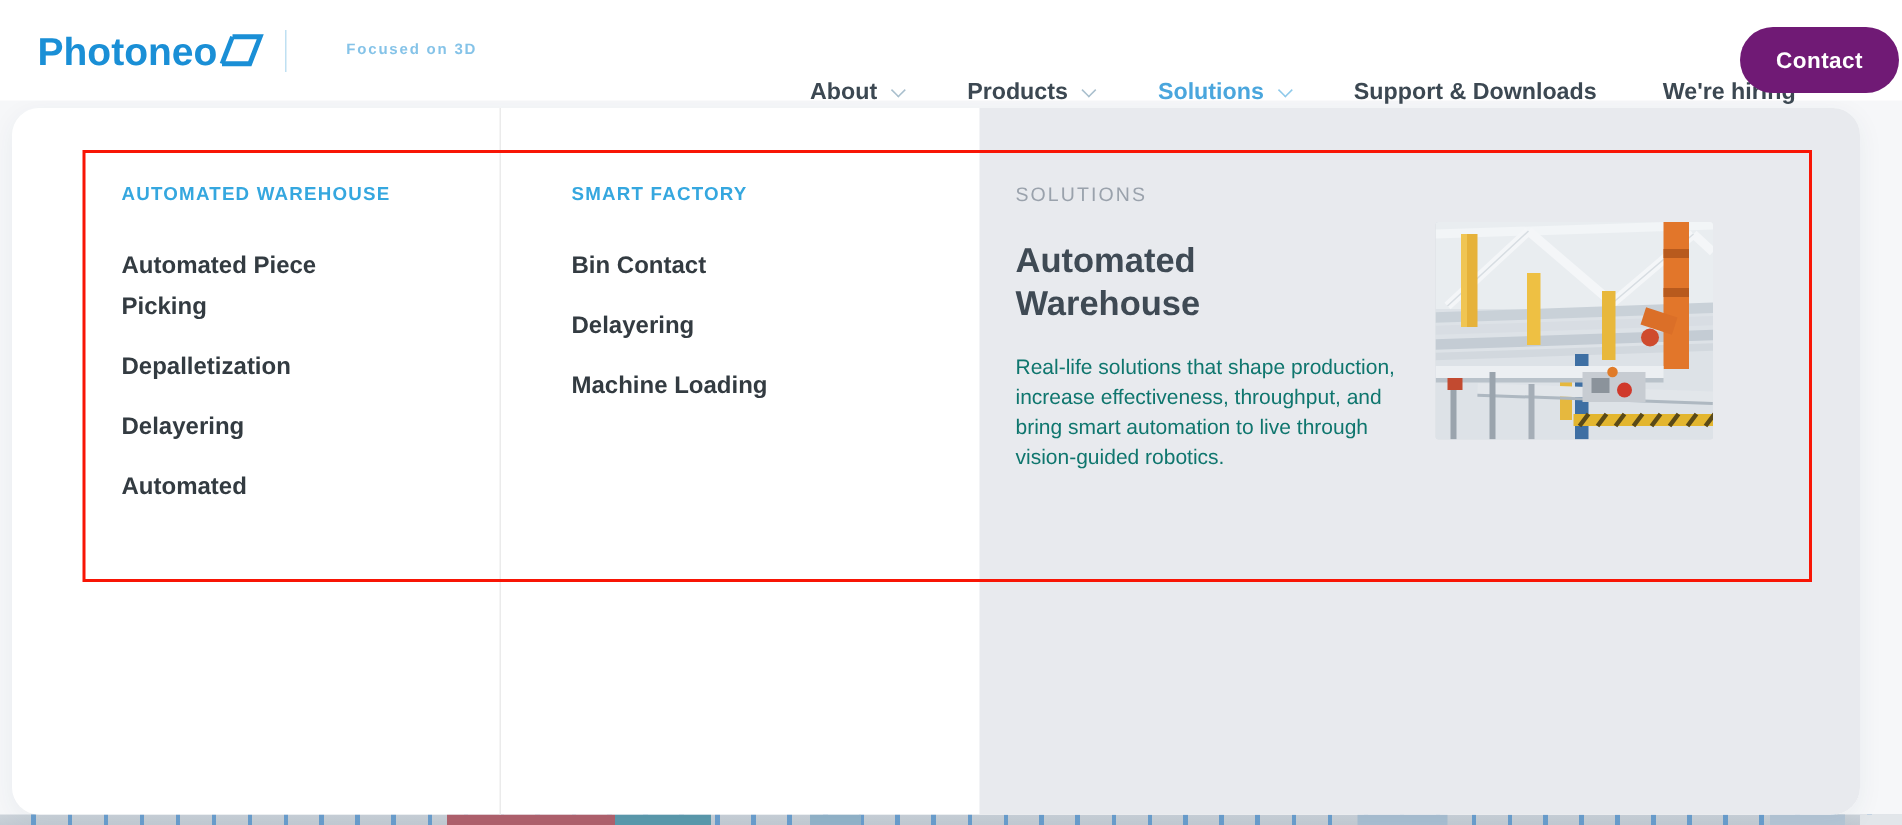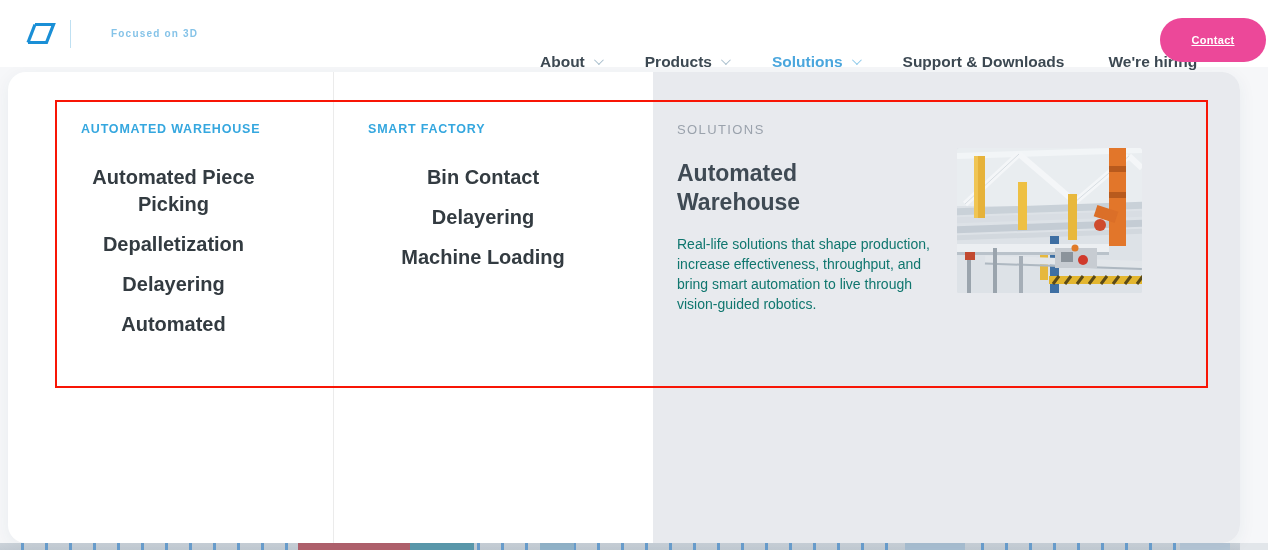--- a/index.html
+++ b/index.html
@@ -49,50 +49,50 @@
   }
   .nav-item.active { color:#4aa6dd; }
   .chev {
     width:7px; height:7px; border-right:1.6px solid #a9bfcd; border-bottom:1.6px solid #a9bfcd;
     transform:rotate(45deg) translateY(-2px); display:inline-block;
   }
   .nav-item.active .chev { border-color:#8ec9ea; }
 
   .contact-btn {
     position:absolute; right:2px; top:18px; width:106px; height:44px;
-    background:#ec4899; border:none; border-radius:22px;
-    color:#ffffff; font-size:11px; font-weight:bold; cursor:pointer;
-    font-family:"Liberation Sans", sans-serif; letter-spacing:0.3px;text-decoration:underline;
+    background:#701a75; border:none; border-radius:22px;
+    color:#ffffff; font-size:15px; font-weight:bold; cursor:pointer;
+    font-family:"Liberation Sans", sans-serif; letter-spacing:0.3px;
   }
 
   
   .panel {
     position:absolute; left:8px; top:72px; width:1232px; height:471px;
     background:#ffffff; border-radius:18px; z-index:3;
     box-shadow:0 4px 18px rgba(40,60,80,0.06);
   }
   .panel-gray {
     position:absolute; left:645px; top:0; width:587px; height:471px;
     background:#e8eaee; border-radius:0 18px 18px 0;
   }
   .v-divider {
     position:absolute; left:325px; top:0; width:1px; height:471px; background:#ebebeb;
   }
 
   .menu-col { position:absolute; top:50px; }
   .col-1 { left:73px;  width:230px; }
-  .col-2 { left:360px; width:230px; }
+  .col-2 { left:373px; width:230px; }
   .col-heading {
     font-size:12.5px; font-weight:bold; color:#35a7df; letter-spacing:0.8px;
     margin-bottom:28px; white-space:nowrap;
   }
   .menu-list { list-style:none; }
   .menu-item {
-    font-size:20px; font-weight:600; color:#333b41; line-height:27px;
-    margin-bottom:13px; cursor:pointer;text-align:center;
+    font-size:16px; font-weight:600; color:#333b41; line-height:27px;
+    margin-bottom:13px; cursor:pointer;
   }
   .col-1 .menu-item { max-width:185px; }
 
   
   .feature { position:absolute; left:669px; top:50px; width:270px; }
   .feature-heading {
     font-size:13px; color:#9aa2ac; letter-spacing:1.4px; font-weight:500;
     margin-bottom:22px;
   }
   .feature-title {
@@ -121,20 +121,21 @@
   <div class="strip-seg seg-teal"></div>
   <div class="strip-seg seg-blue1"></div>
   <div class="strip-seg seg-blue2"></div>
   <div class="strip-seg seg-blue3"></div>
   <div class="strip-seg seg-light"></div>
 </div>
 
 <div class="header">
 
   <div class="logo-area">
+    <span class="logo-text">Photoneo</span>
     <svg class="logo-o" width="30" height="27" viewBox="0 0 30 27">
       <path d="M9 3.5 H27.5 L20.5 21.5 H2" fill="none" stroke="#1a8fd6" stroke-width="3.2"></path>
       <path d="M2 21.5 L9 3.5" fill="none" stroke="#1a8fd6" stroke-width="3.2"></path>
     </svg>
     <span class="logo-divider"></span>
     <span class="logo-tagline">Focused on 3D</span>
   </div>
 
   <nav class="nav">
     <div class="nav-item">

